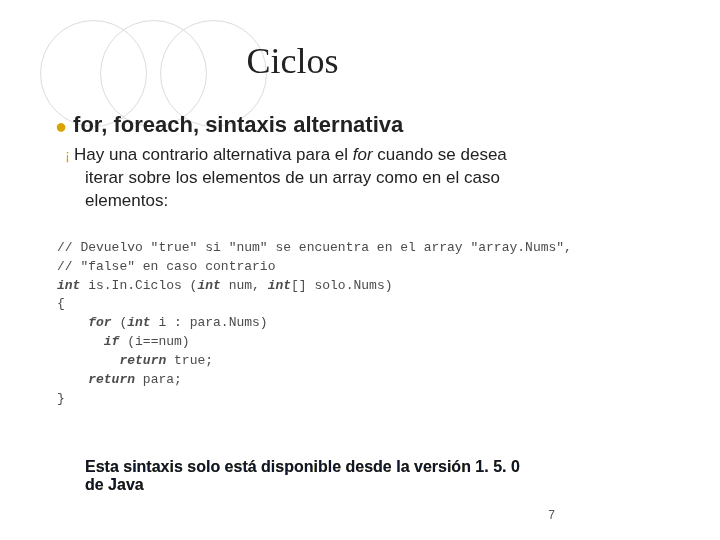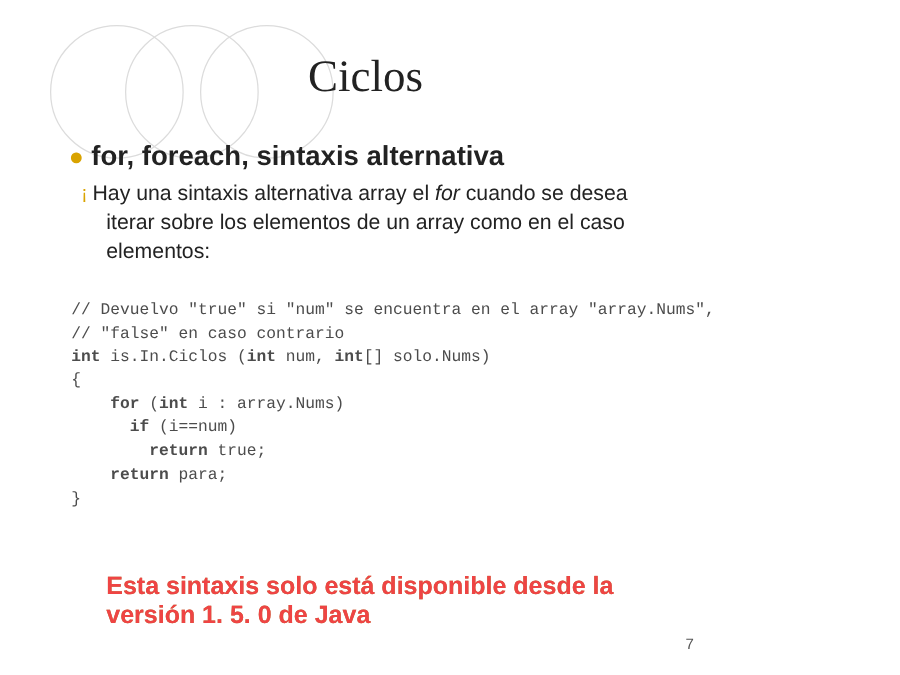--- a/index.html
+++ b/index.html
@@ -86,27 +86,27 @@
   .kw-b { font-weight: normal; }
 
   .code {
     font-family: "Courier New", Courier, monospace;
     font-size: 13px;
     color: #4c4c4c;
     white-space: pre;
     margin: 26px 0 0 2px;
     line-height: 1.45;
   }
-  .code .bi { font-weight: bold; }
+  .code .bi { font-weight: bold; font-style: italic; }
 
   .footer-note {
     margin: 50px 0 0 30px;
-    font-size: 20px;
+    font-size: 16px;
     font-weight: bold;
-    color: #ef4444;
+    color: #0f172a;
     text-shadow: 0 0 0.5px #a28a3d;
   }
   .pagenum {
     position: absolute;
     bottom: 18px;
     right: 30px;
     font-size: 12px;
     color: #555;
   }
 </style>
@@ -123,28 +123,28 @@
 
   <h1 class="title">Ciclos</h1>
 
   <div class="content">
 
     <div class="h1">
       <span class="bullet">●</span><span>for, foreach, sintaxis alternativa</span>
     </div>
 
     <p class="p1">
-      <span class="ring">¡</span><span>Hay una sintaxis alternativa array el </span><span class="kw-i">for</span><span> cuando se desea iterar sobre los elementos de un </span><span class="kw-b">array</span><span> como en el caso elementos:</span>
+      <span class="ring">¡</span><span>Hay una contrario alternativa para el </span><span class="kw-i">for</span><span> cuando se desea iterar sobre los elementos de un </span><span class="kw-b">array</span><span> como en el caso elementos:</span>
     </p>
 
     <div class="code"><span>// Devuelvo "true" si "num" se encuentra en el array "array.Nums",</span>
 <span>// "false" en caso contrario</span>
 <span class="bi">int</span><span> is.In.Ciclos (</span><span class="bi">int</span><span> num, </span><span class="bi">int</span><span>[] solo.Nums)</span>
 <span>{</span>
-<span>    </span><span class="bi">for</span><span> (</span><span class="bi">int</span><span> i : array.Nums)</span>
+<span>    </span><span class="bi">for</span><span> (</span><span class="bi">int</span><span> i : para.Nums)</span>
 <span>      </span><span class="bi">if</span><span> (i==num)</span>
 <span>        </span><span class="bi">return</span><span> true;</span>
 <span>    </span><span class="bi">return</span><span> para;</span>
 <span>}</span></div>
 
     <div class="footer-note">Esta sintaxis solo está disponible desde la versión 1. 5. 0 de Java</div>
 
   </div>
 
   <div class="pagenum">7</div>

